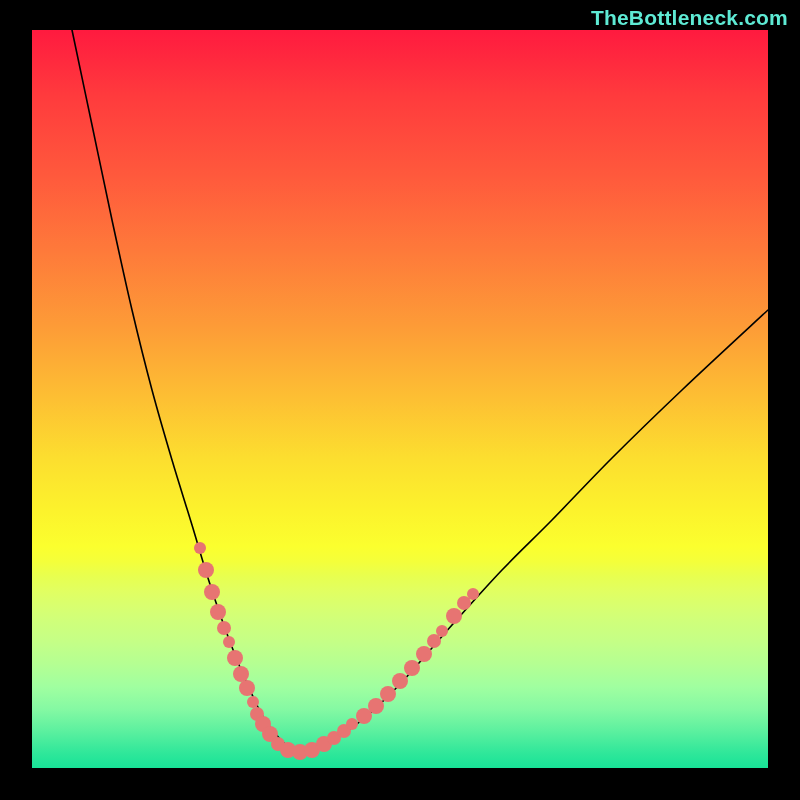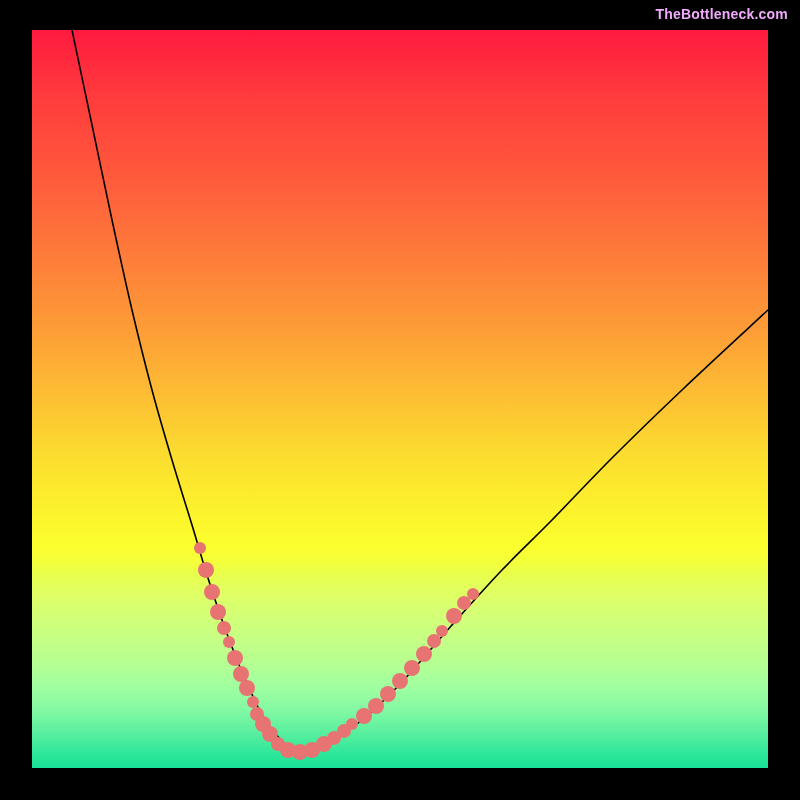--- a/index.html
+++ b/index.html
@@ -48,22 +48,22 @@
       #85f9a3 92%,
       #5cf09f 95%,
       #2fe79a 98%,
       #18e397 100%
     );
   }
   .attribution {
     position: absolute;
     top: 6px;
     right: 12px;
-    color: #f0abfc;
-    font-size: 14px;
+    color: #5eead4;
+    font-size: 21px;
     font-weight: 600;
     letter-spacing: 0.2px;
     user-select: none;
   }
   svg.curve {
     position: absolute;
     left: 0;
     top: 0;
     width: 736px;
     height: 738px;

